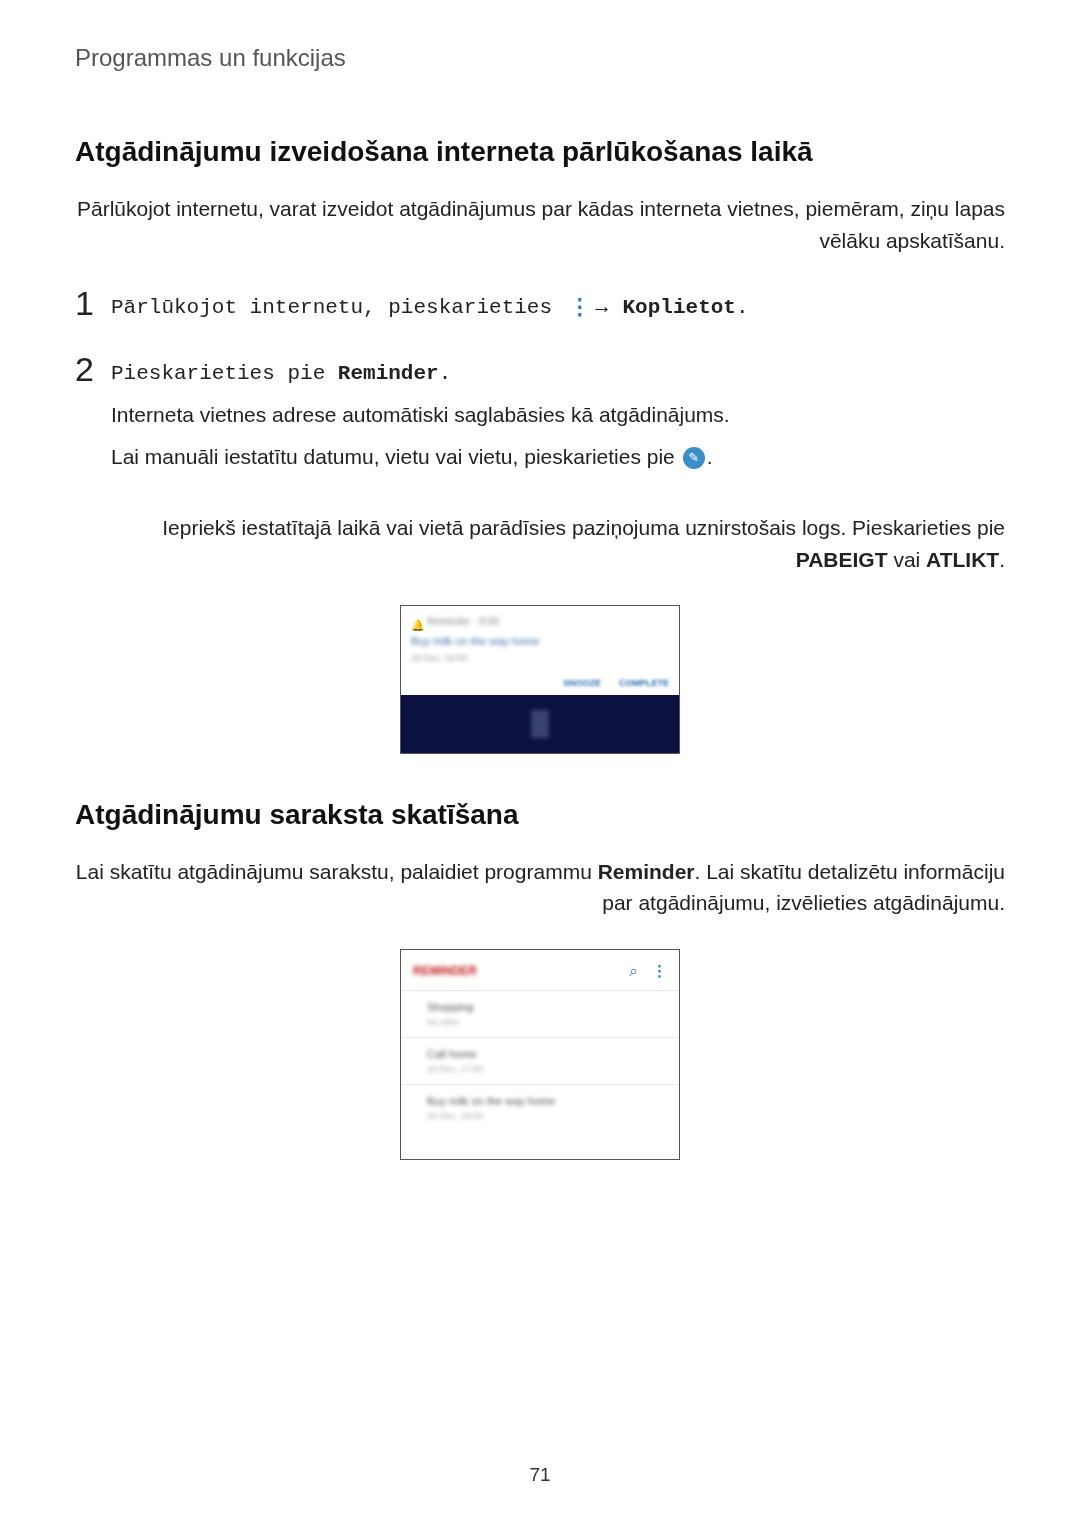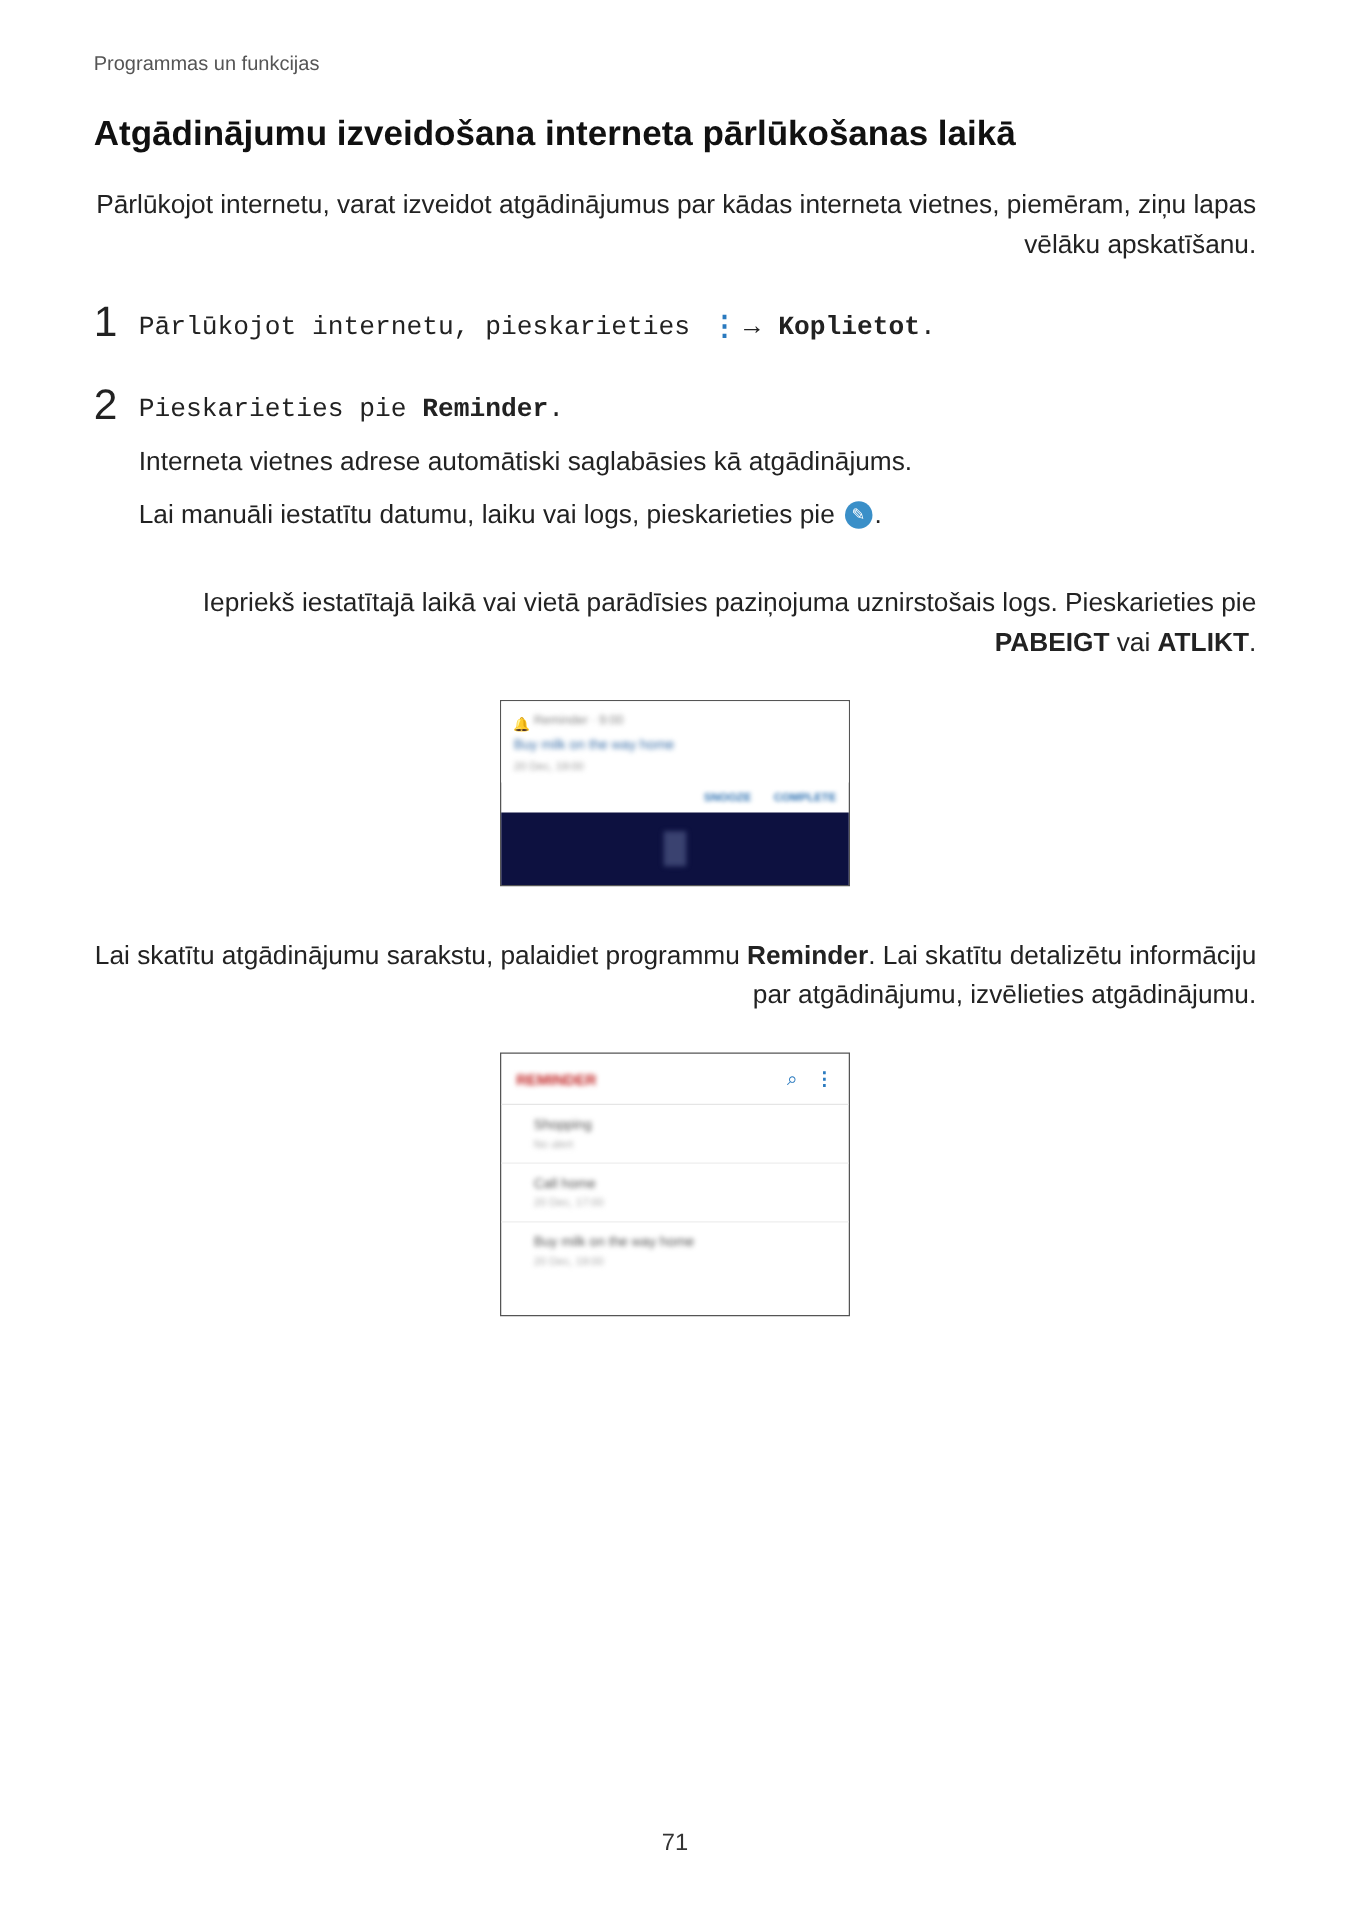--- a/index.html
+++ b/index.html
@@ -8,22 +8,22 @@
       background: #fff;
       width: 1080px;
       height: 1527px;
       padding: 40px 75px;
       color: #222;
       font-size: 21px;
       line-height: 1.5;
     }
     .header-breadcrumb {
       color: #555;
-      font-size: 16px;
-      margin-bottom: 22px;
+      font-size: 24px;
+      margin-bottom: 55px;
     }
     h2 {
       font-size: 28px;
       font-weight: bold;
       margin-bottom: 20px;
       color: #111;
     }
     .para {
       margin-bottom: 30px;
       text-align: right;
@@ -201,21 +201,21 @@
 
   <div class="step-block">
     <div class="step">
       <div class="step-num">2</div>
       <div class="step-text">
         <span>Pieskarieties pie </span><span class="bold">Reminder</span><span>.</span>
       </div>
     </div>
     <p class="sub-line">Interneta vietnes adrese automātiski saglabāsies kā atgādinājums.</p>
     <p class="sub-line">
-      <span>Lai manuāli iestatītu datumu, laiku vai logs, pieskarieties pie </span><span class="icon-clock-circle">✎</span><span>.</span>
+      <span>Lai manuāli iestatītu datumu, vietu vai vietu, pieskarieties pie </span><span class="icon-clock-circle">✎</span><span>.</span>
     </p>
   </div>
 </div>
 
 <div class="section">
   <p class="para">
     <span>Iepriekš iestatītajā laikā vai vietā parādīsies paziņojuma uznirstošais logs. Pieskarieties pie </span><span class="bold">PABEIGT</span><span> vai </span><span class="bold">ATLIKT</span><span>.</span>
   </p>
 
   <div class="fig1">
@@ -231,20 +231,21 @@
       <span>SNOOZE</span>
       <span>COMPLETE</span>
     </div>
     <div class="fig1-bottom">
       <div class="fig1-bottom-bar"></div>
     </div>
   </div>
 </div>
 
 <div class="section">
+  <h2>Atgādinājumu saraksta skatīšana</h2>
   <p class="para">
     <span>Lai skatītu atgādinājumu sarakstu, palaidiet programmu </span><span class="bold">Reminder</span><span>. Lai skatītu detalizētu informāciju par atgādinājumu, izvēlieties atgādinājumu.</span>
   </p>
 
   <div class="fig2">
     <div class="fig2-head">
       <span class="fig2-title">REMINDER</span>
       <div class="fig2-icons">
         <span class="fig2-search">⌕</span>
         <span class="fig2-more">⋮</span>

